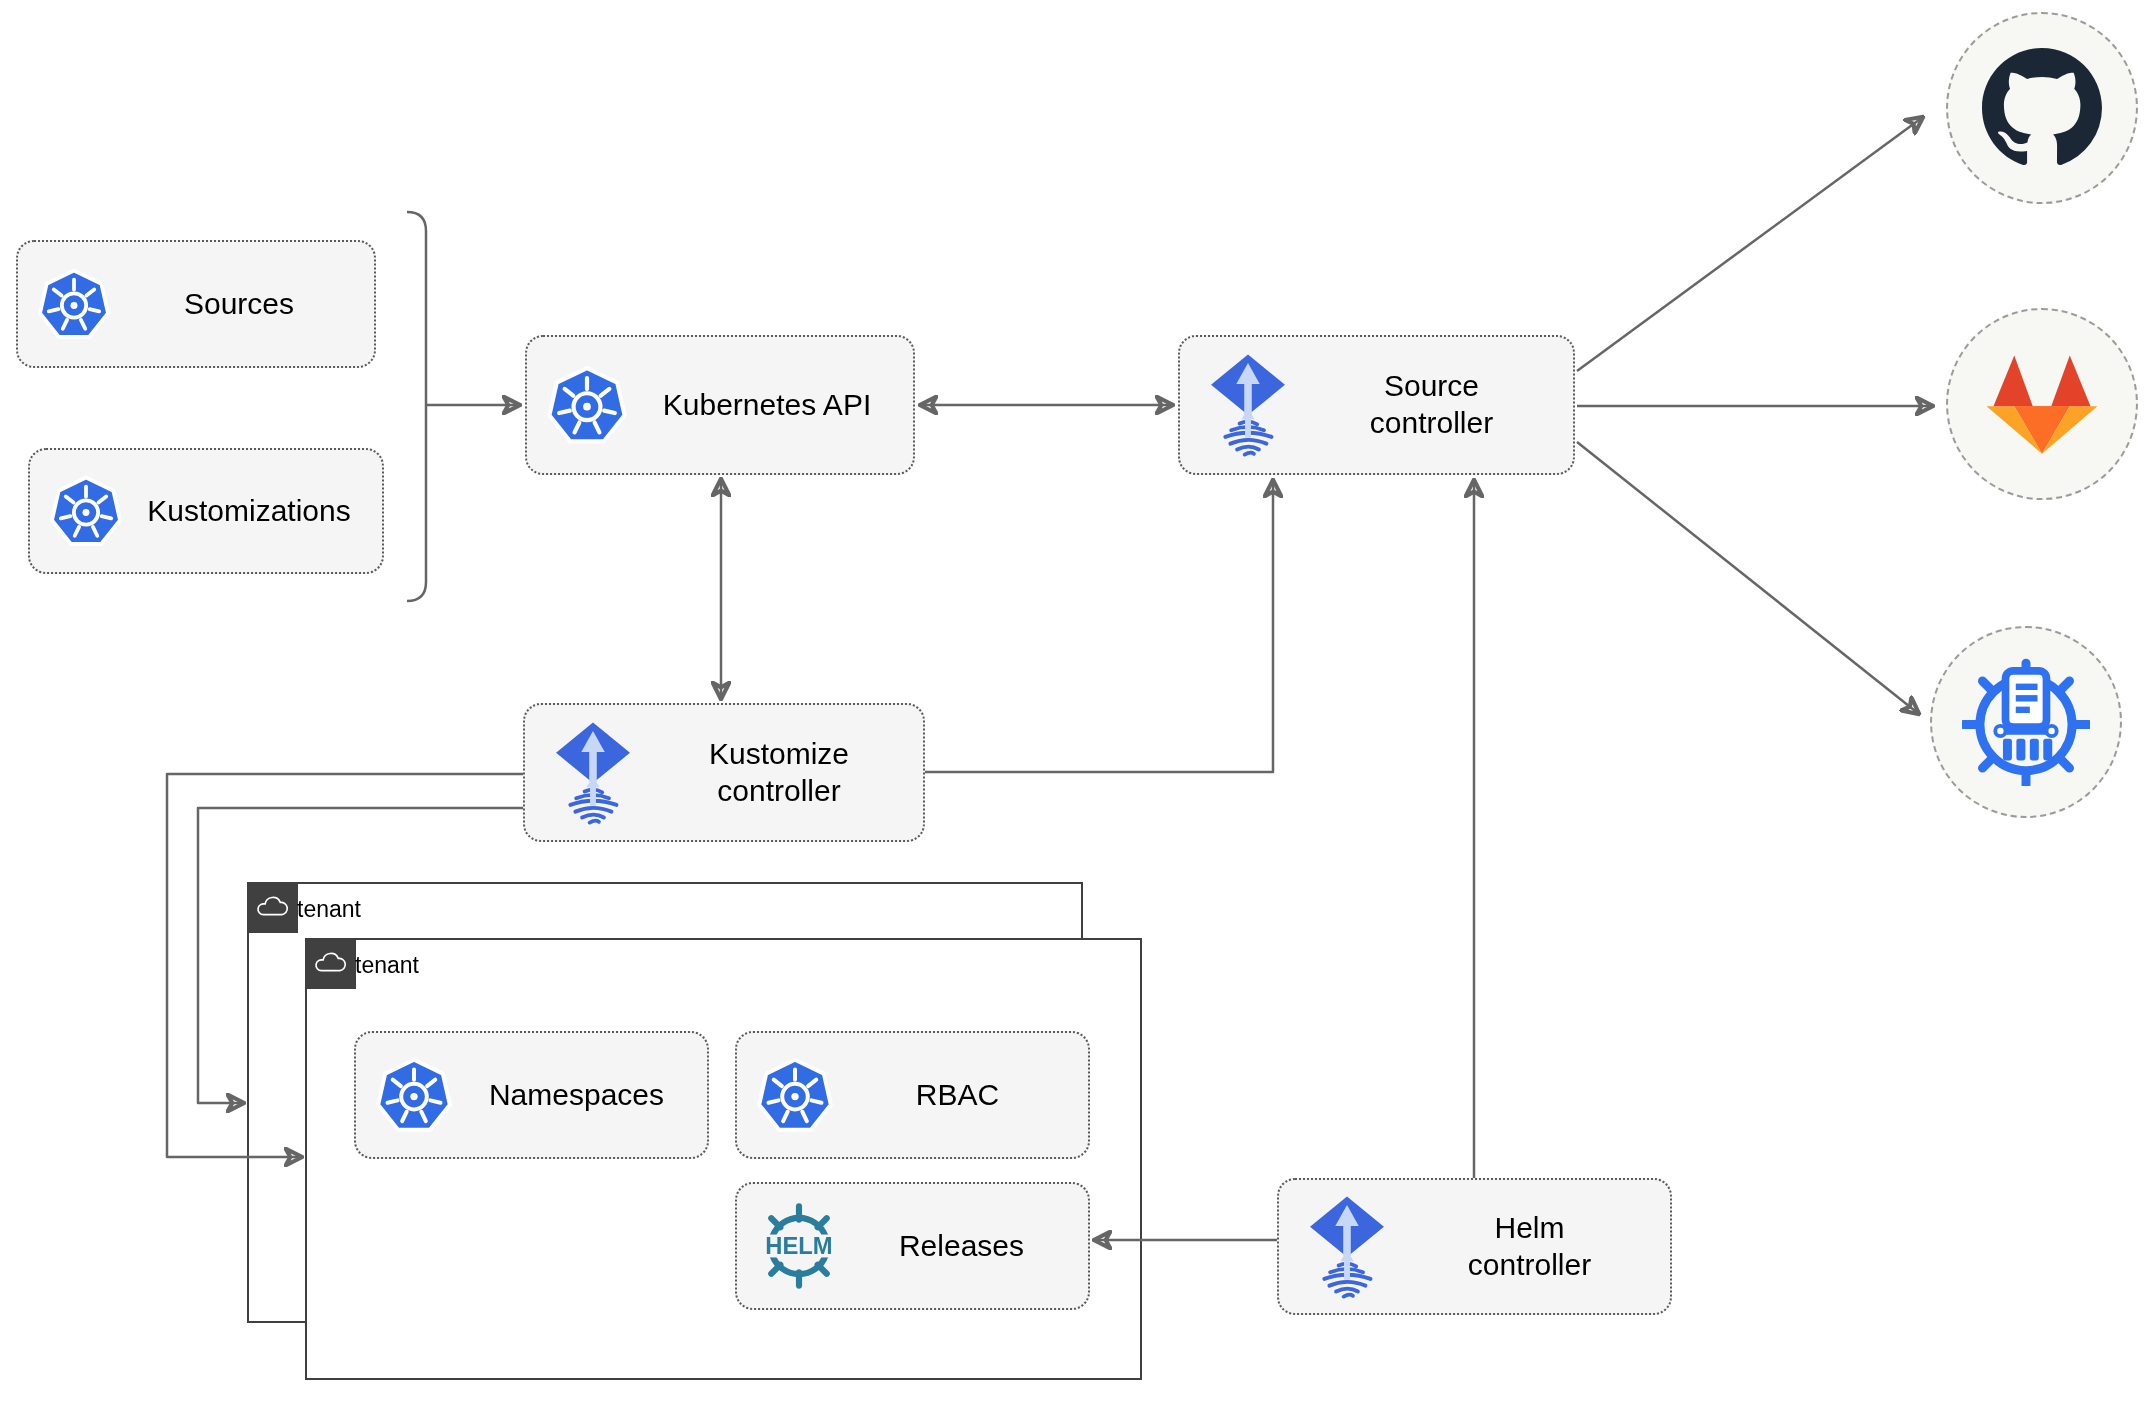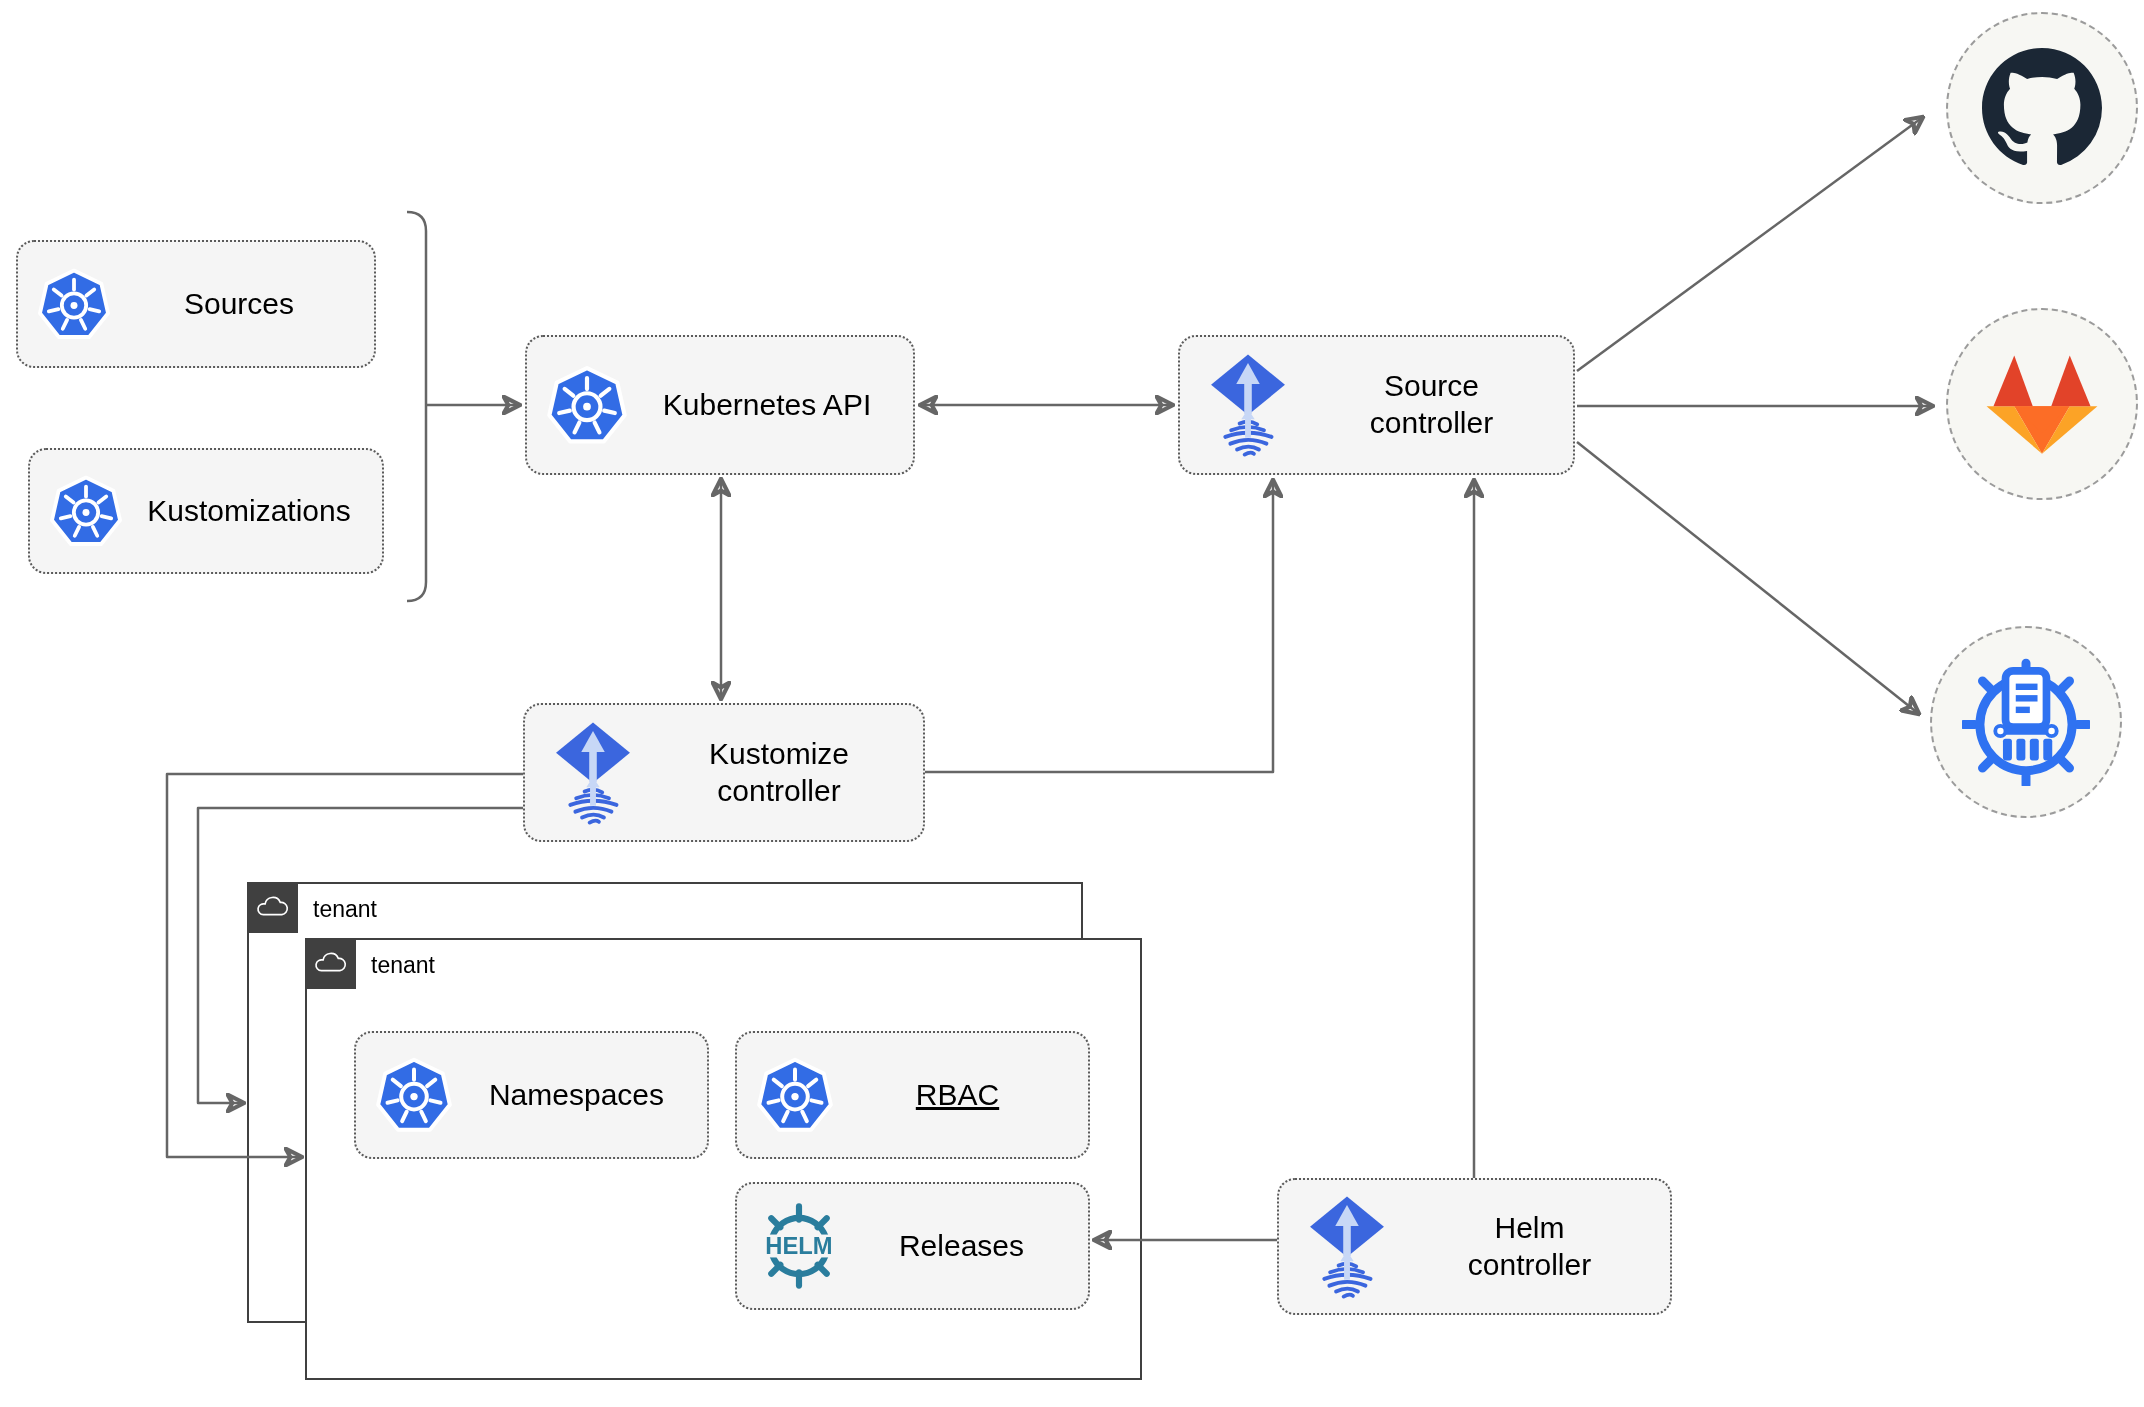--- a/index.html
+++ b/index.html
@@ -13,30 +13,30 @@
   .node .icon.flux{margin-left:26px;}
   .node .lbl{flex:1;text-align:center;font-size:30px;line-height:1.22;color:var(--text,#000);padding-right:8px;}
   .node.wrap .lbl{padding:0 42px;}
   #n-sources{left:16px;top:240px;width:360px;height:128px;}
   #n-kustomizations{left:28px;top:448px;width:356px;height:126px;}
   #n-k8s-api{left:525px;top:335px;width:390px;height:140px;}
   #n-source-controller{left:1178px;top:335px;width:397px;height:140px;}
   #n-kustomize-controller{left:523px;top:703px;width:402px;height:139px;}
   #n-helm-controller{left:1277px;top:1178px;width:395px;height:137px;}
   #n-namespaces{left:354px;top:1031px;width:355px;height:128px;justify-content:space-between;}
-  #n-rbac{left:735px;top:1031px;width:355px;height:128px;text-decoration:underline;}
+  #n-rbac{left:735px;top:1031px;width:355px;height:128px;}
   #n-crds{left:343px;top:1182px;width:355px;height:128px;}
   #n-releases{left:735px;top:1182px;width:355px;height:128px;justify-content:center;}
   
   .tenant{position:absolute;background:#fff;border:2.5px solid var(--tenant-border,#404040);box-sizing:border-box;}
   #tenant-1{left:247px;top:882px;width:836px;height:441px;z-index:1;}
   #tenant-2{left:305px;top:938px;width:837px;height:442px;z-index:2;}
   .tenant .tag{position:absolute;top:-2.5px;left:-2.5px;width:51px;height:51px;
                background:var(--tenant-label-bg,#404040);display:flex;align-items:center;justify-content:center;}
-  .tenant .tlbl{position:absolute;left:64px;top:0;height:50px;display:flex;align-items:center;font-size:23px;color:#000;}
+  .tenant .tlbl{position:absolute;left:48px;top:0;height:50px;display:flex;align-items:center;font-size:23px;color:#000;}
   
   .ext{position:absolute;width:192px;height:192px;border-radius:50%;box-sizing:border-box;
        border:2.5px dashed var(--circle-border,#9b9b9b);background:var(--circle-fill,#f7f7f3);
        display:flex;align-items:center;justify-content:center;z-index:3;}
   #ext-github{left:1946px;top:12px;}
   #ext-gitlab{left:1946px;top:308px;}
   #ext-registry{left:1930px;top:626px;}
   
   #edges{position:absolute;left:0;top:0;z-index:6;pointer-events:none;}
   #edges path{stroke:var(--line,#666);stroke-width:2.5;fill:none;stroke-linejoin:round;}

